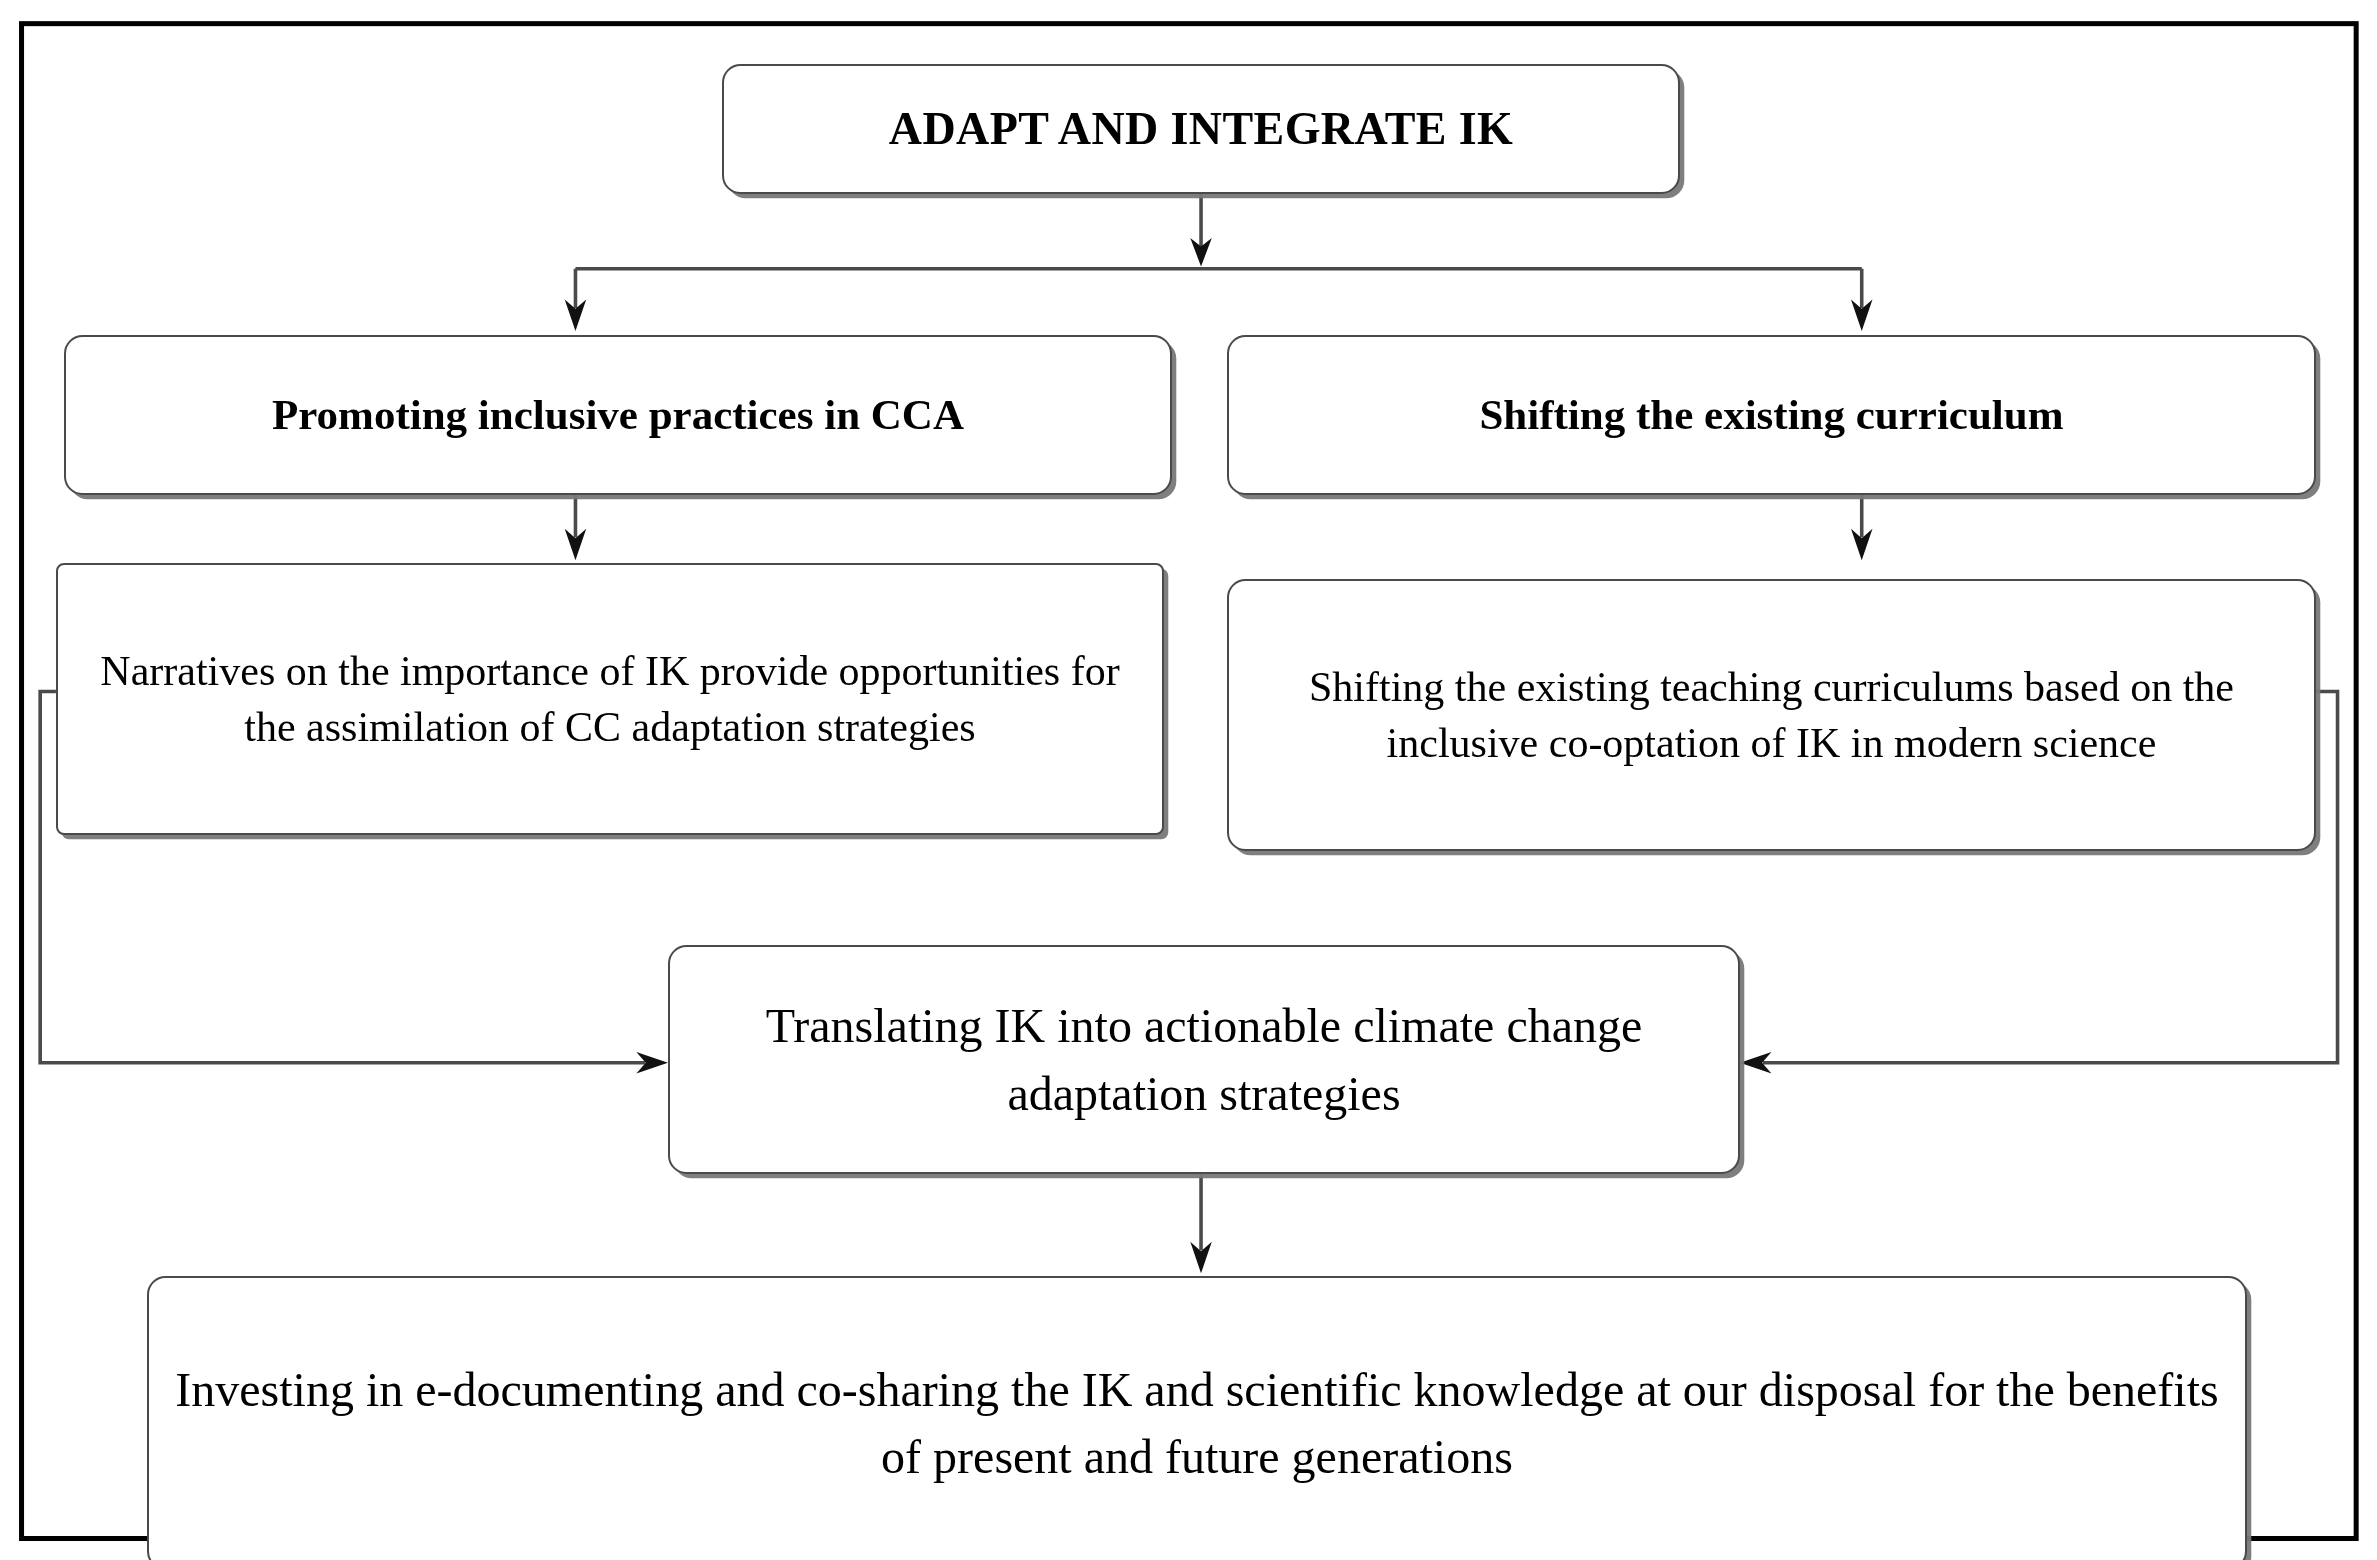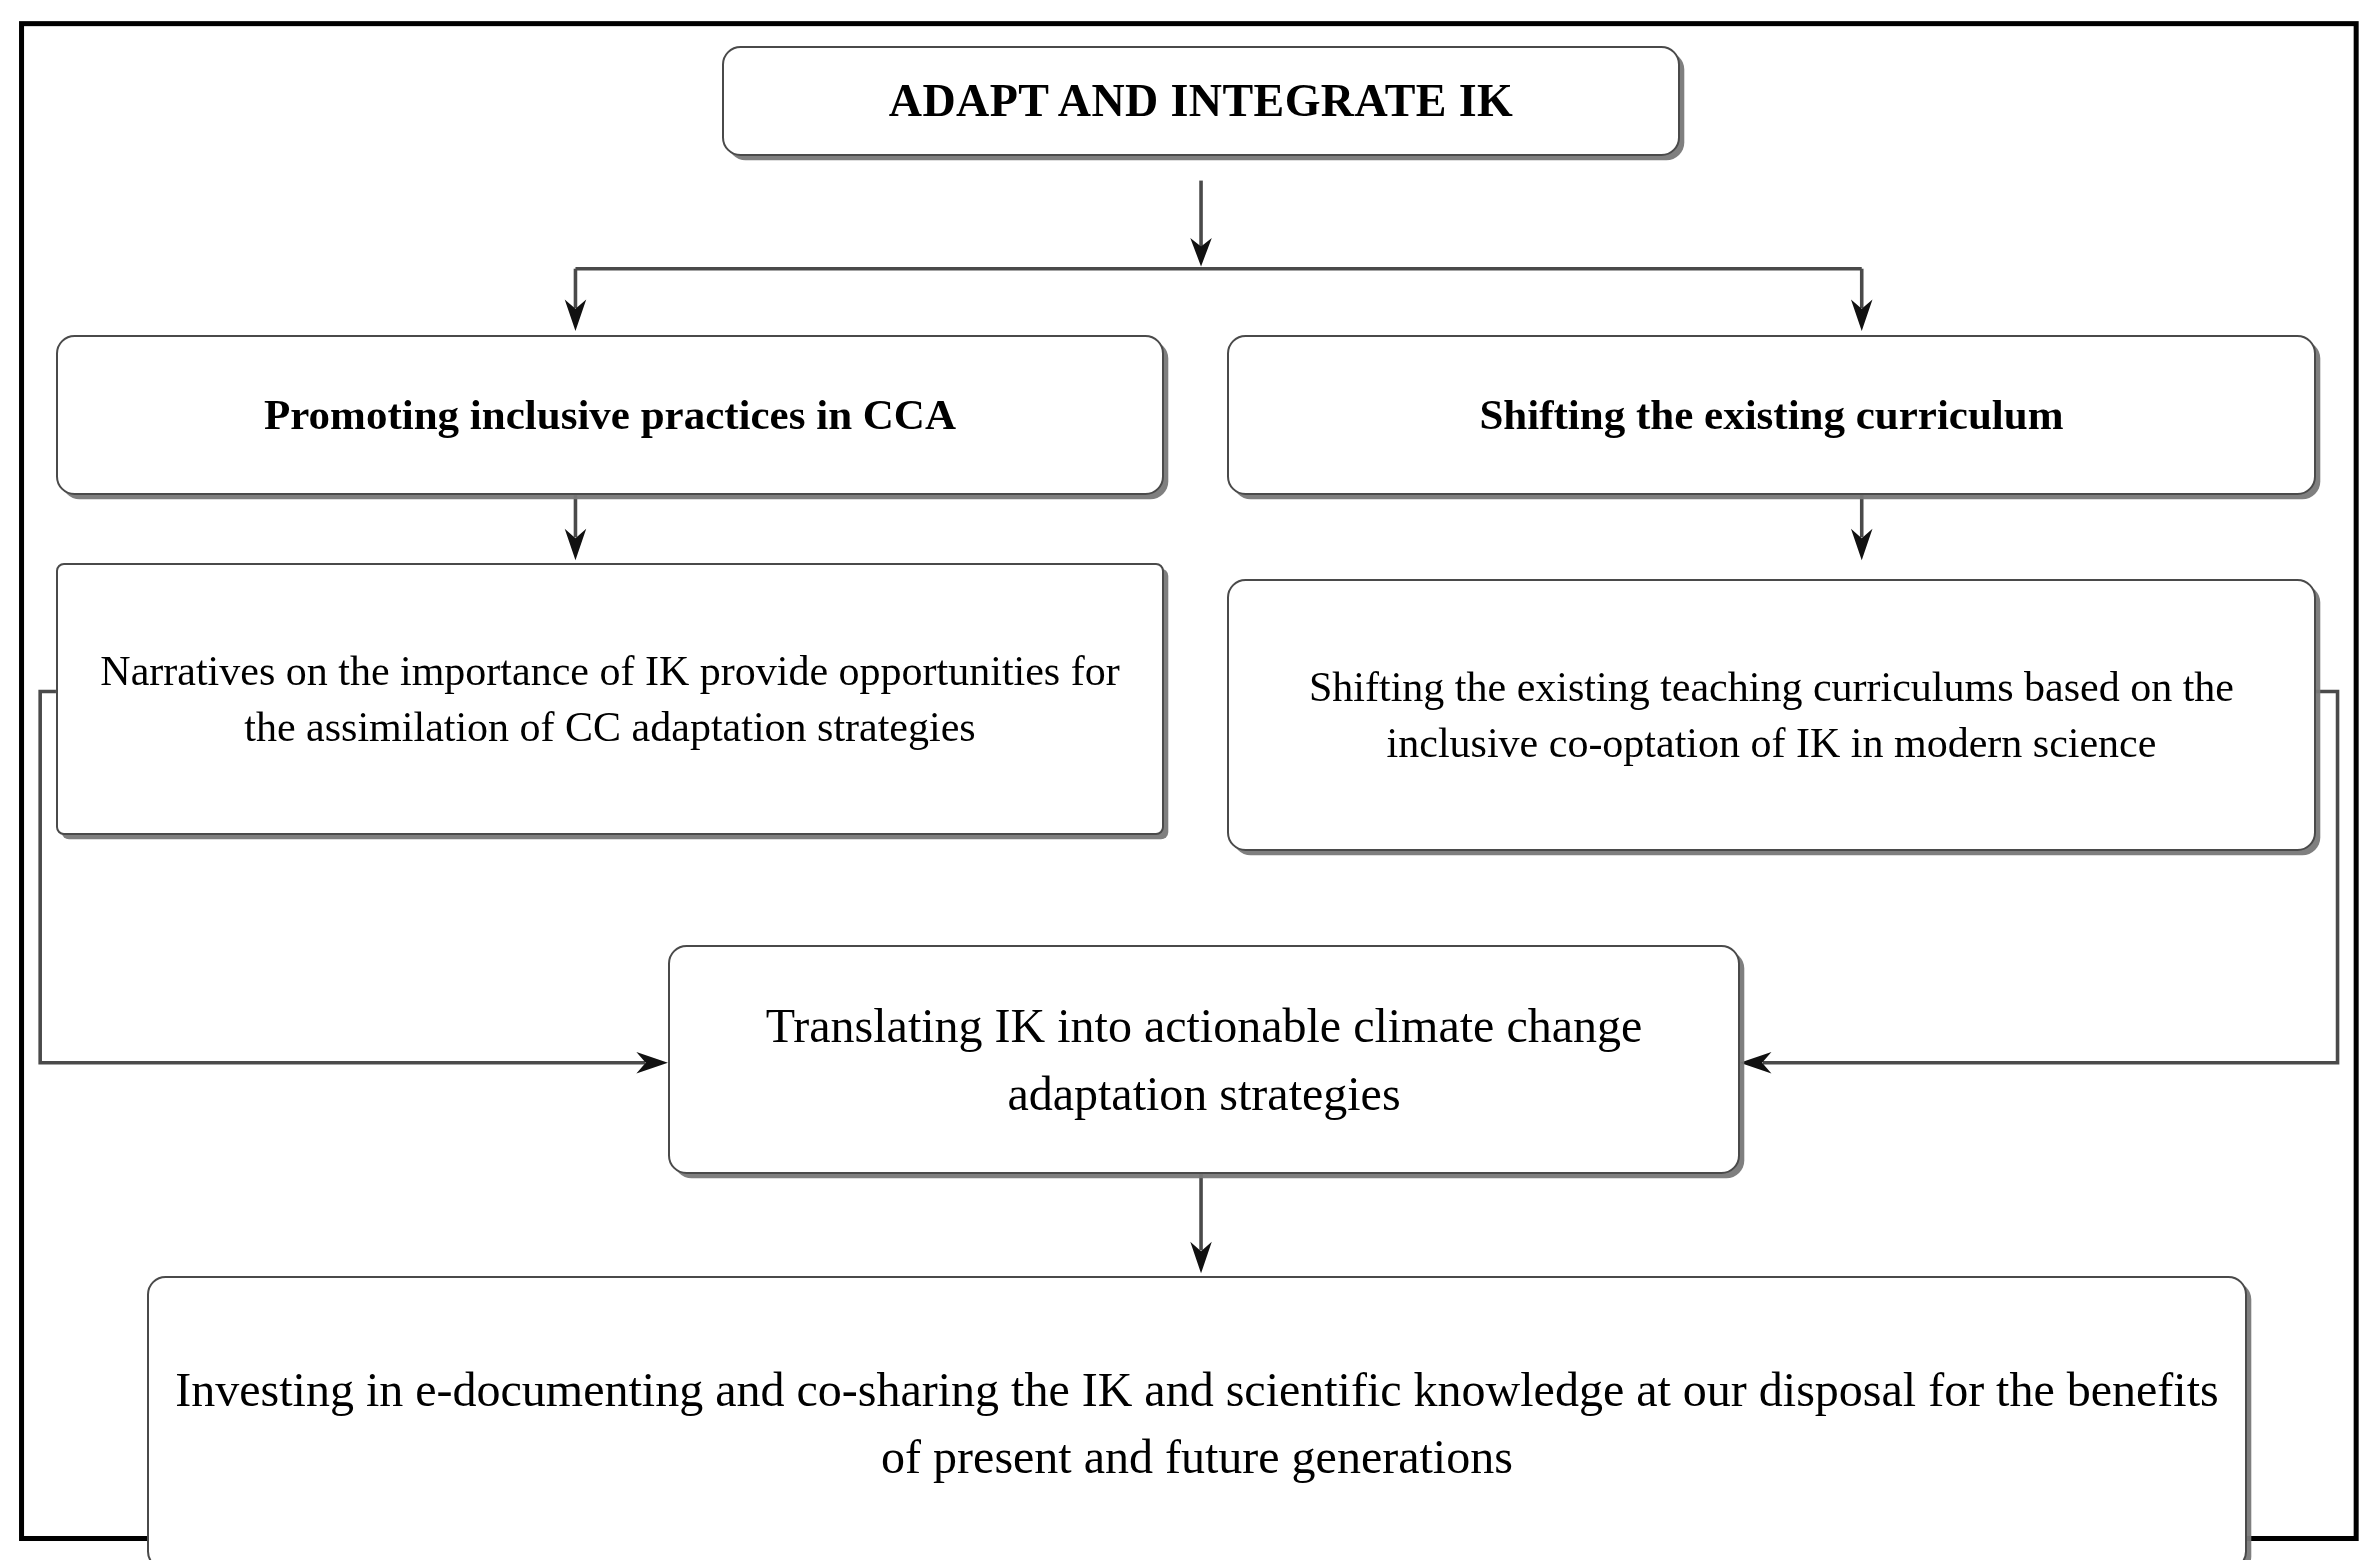--- a/index.html
+++ b/index.html
@@ -111,25 +111,25 @@
       <polyline points="3232,965 3262,965 3262,1483 2460,1483" fill="none" stroke="#4a4a4a" stroke-width="5"></polyline>
       <path d="M2472,1468 L2428,1483 L2472,1498 L2459,1483 Z" fill="#111111"></path>
     </g>
 
     <g>
       <line x1="1676" y1="1638" x2="1676" y2="1745" stroke="#4a4a4a" stroke-width="5"></line>
       <path d="M1661,1733 L1676,1777 L1691,1733 L1676,1746 Z" fill="#111111"></path>
     </g>
   </svg>
 
-  <div class="node-box" style="left:722px; top:46px; width:958px; height:110px;">
+  <div class="node-box" style="left:722px; top:64px; width:958px; height:130px;">
     <span class="node-text bold-head">ADAPT AND INTEGRATE IK</span>
   </div>
 
-  <div class="node-box" style="left:56px; top:335px; width:1108px; height:160px;">
+  <div class="node-box" style="left:64px; top:335px; width:1108px; height:160px;">
     <span class="node-text bold-sub">Promoting inclusive practices in CCA</span>
   </div>
 
   <div class="node-box" style="left:1227px; top:335px; width:1089px; height:160px;">
     <span class="node-text bold-sub">Shifting the existing curriculum</span>
   </div>
 
   <div class="node-box" style="left:56px; top:563px; width:1108px; height:272px;border-radius:8px;">
     <span class="node-text body-text">Narratives on the importance of IK provide opportunities for the assimilation of CC adaptation strategies</span>
   </div>

